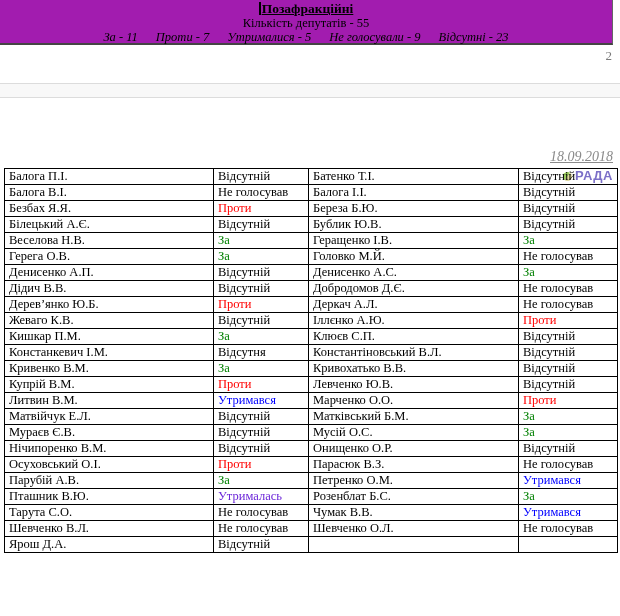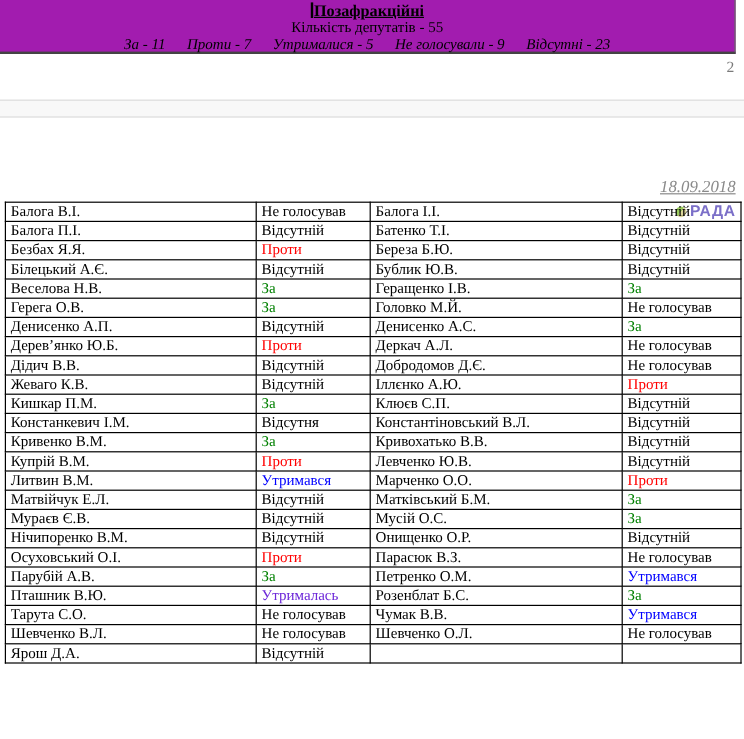--- a/index.html
+++ b/index.html
@@ -76,32 +76,32 @@
 
 <table class="votes">
   <colgroup>
     <col style="width:209px">
       <col style="width:95px">
       <col style="width:210px">
       <col style="width:99px">
   </colgroup>
   <tbody id="vote-tbody">
       <tr>
+        <td>Балога П.І.</td>
+        <td style="color: rgb(0, 0, 0);">Відсутній</td>
+        <td>Батенко Т.І.</td>
+        <td style="color: rgb(0, 0, 0);">Відсутній</td>
+      </tr>
+      <tr>
         <td>Балога В.І.</td>
         <td style="color: rgb(0, 0, 0);">Не голосував</td>
         <td>Балога І.І.</td>
         <td style="color: rgb(0, 0, 0);">Відсутній</td>
       </tr>
       <tr>
-        <td>Балога П.І.</td>
-        <td style="color: rgb(0, 0, 0);">Відсутній</td>
-        <td>Батенко Т.І.</td>
-        <td style="color: rgb(0, 0, 0);">Відсутній</td>
-      </tr>
-      <tr>
         <td>Безбах Я.Я.</td>
         <td style="color: rgb(255, 0, 0);">Проти</td>
         <td>Береза Б.Ю.</td>
         <td style="color: rgb(0, 0, 0);">Відсутній</td>
       </tr>
       <tr>
         <td>Білецький А.Є.</td>
         <td style="color: rgb(0, 0, 0);">Відсутній</td>
         <td>Бублик Ю.В.</td>
         <td style="color: rgb(0, 0, 0);">Відсутній</td>
@@ -118,29 +118,29 @@
         <td>Головко М.Й.</td>
         <td style="color: rgb(0, 0, 0);">Не голосував</td>
       </tr>
       <tr>
         <td>Денисенко А.П.</td>
         <td style="color: rgb(0, 0, 0);">Відсутній</td>
         <td>Денисенко А.С.</td>
         <td style="color: rgb(0, 128, 0);">За</td>
       </tr>
       <tr>
+        <td>Дідич В.В.</td>
+        <td style="color: rgb(0, 0, 0);">Відсутній</td>
+        <td>Добродомов Д.Є.</td>
+        <td style="color: rgb(0, 0, 0);">Не голосував</td>
+      </tr>
+      <tr>
         <td>Дерев’янко Ю.Б.</td>
         <td style="color: rgb(255, 0, 0);">Проти</td>
         <td>Деркач А.Л.</td>
-        <td style="color: rgb(0, 0, 0);">Не голосував</td>
-      </tr>
-      <tr>
-        <td>Дідич В.В.</td>
-        <td style="color: rgb(0, 0, 0);">Відсутній</td>
-        <td>Добродомов Д.Є.</td>
         <td style="color: rgb(0, 0, 0);">Не голосував</td>
       </tr>
       <tr>
         <td>Жеваго К.В.</td>
         <td style="color: rgb(0, 0, 0);">Відсутній</td>
         <td>Іллєнко А.Ю.</td>
         <td style="color: rgb(255, 0, 0);">Проти</td>
       </tr>
       <tr>
         <td>Кишкар П.М.</td>

